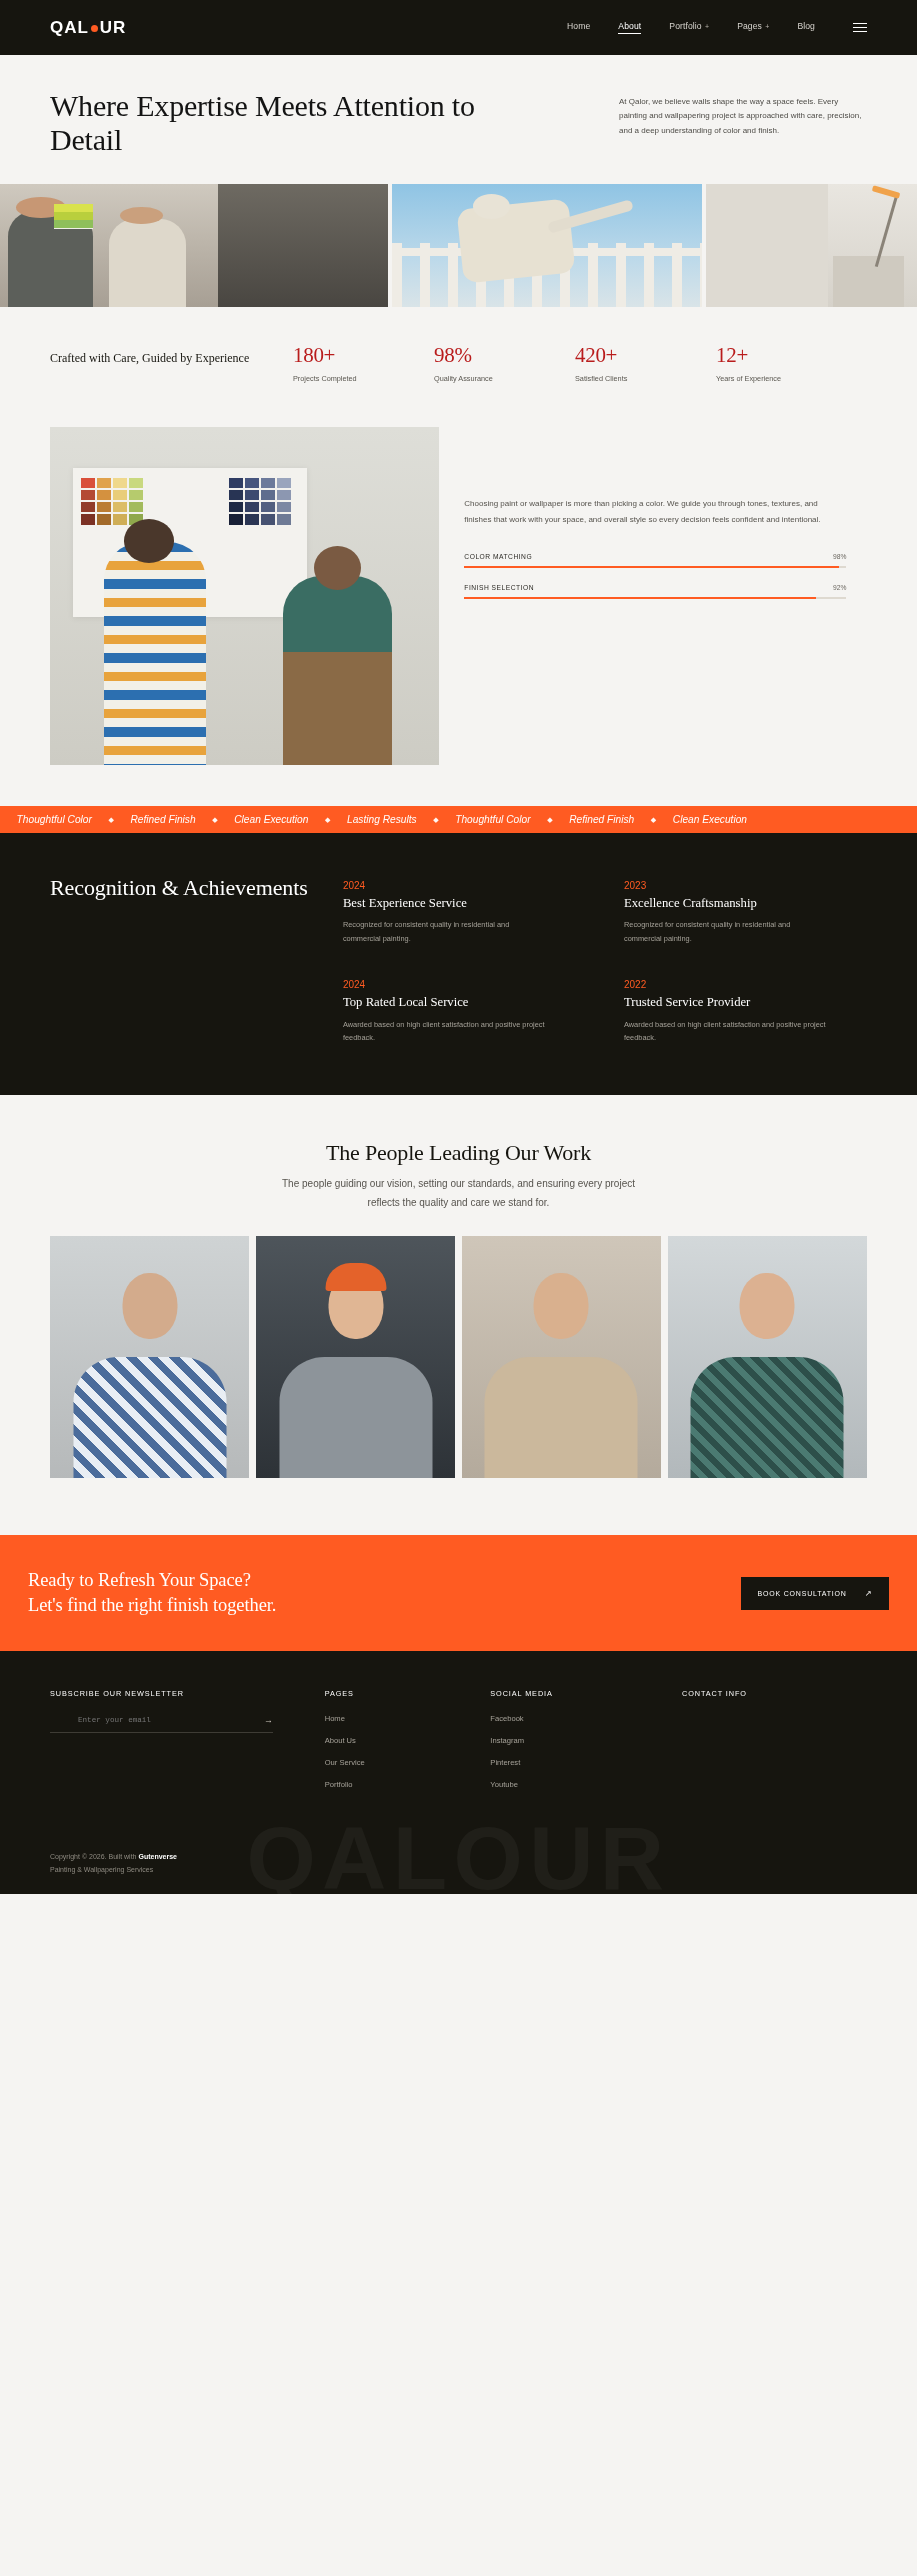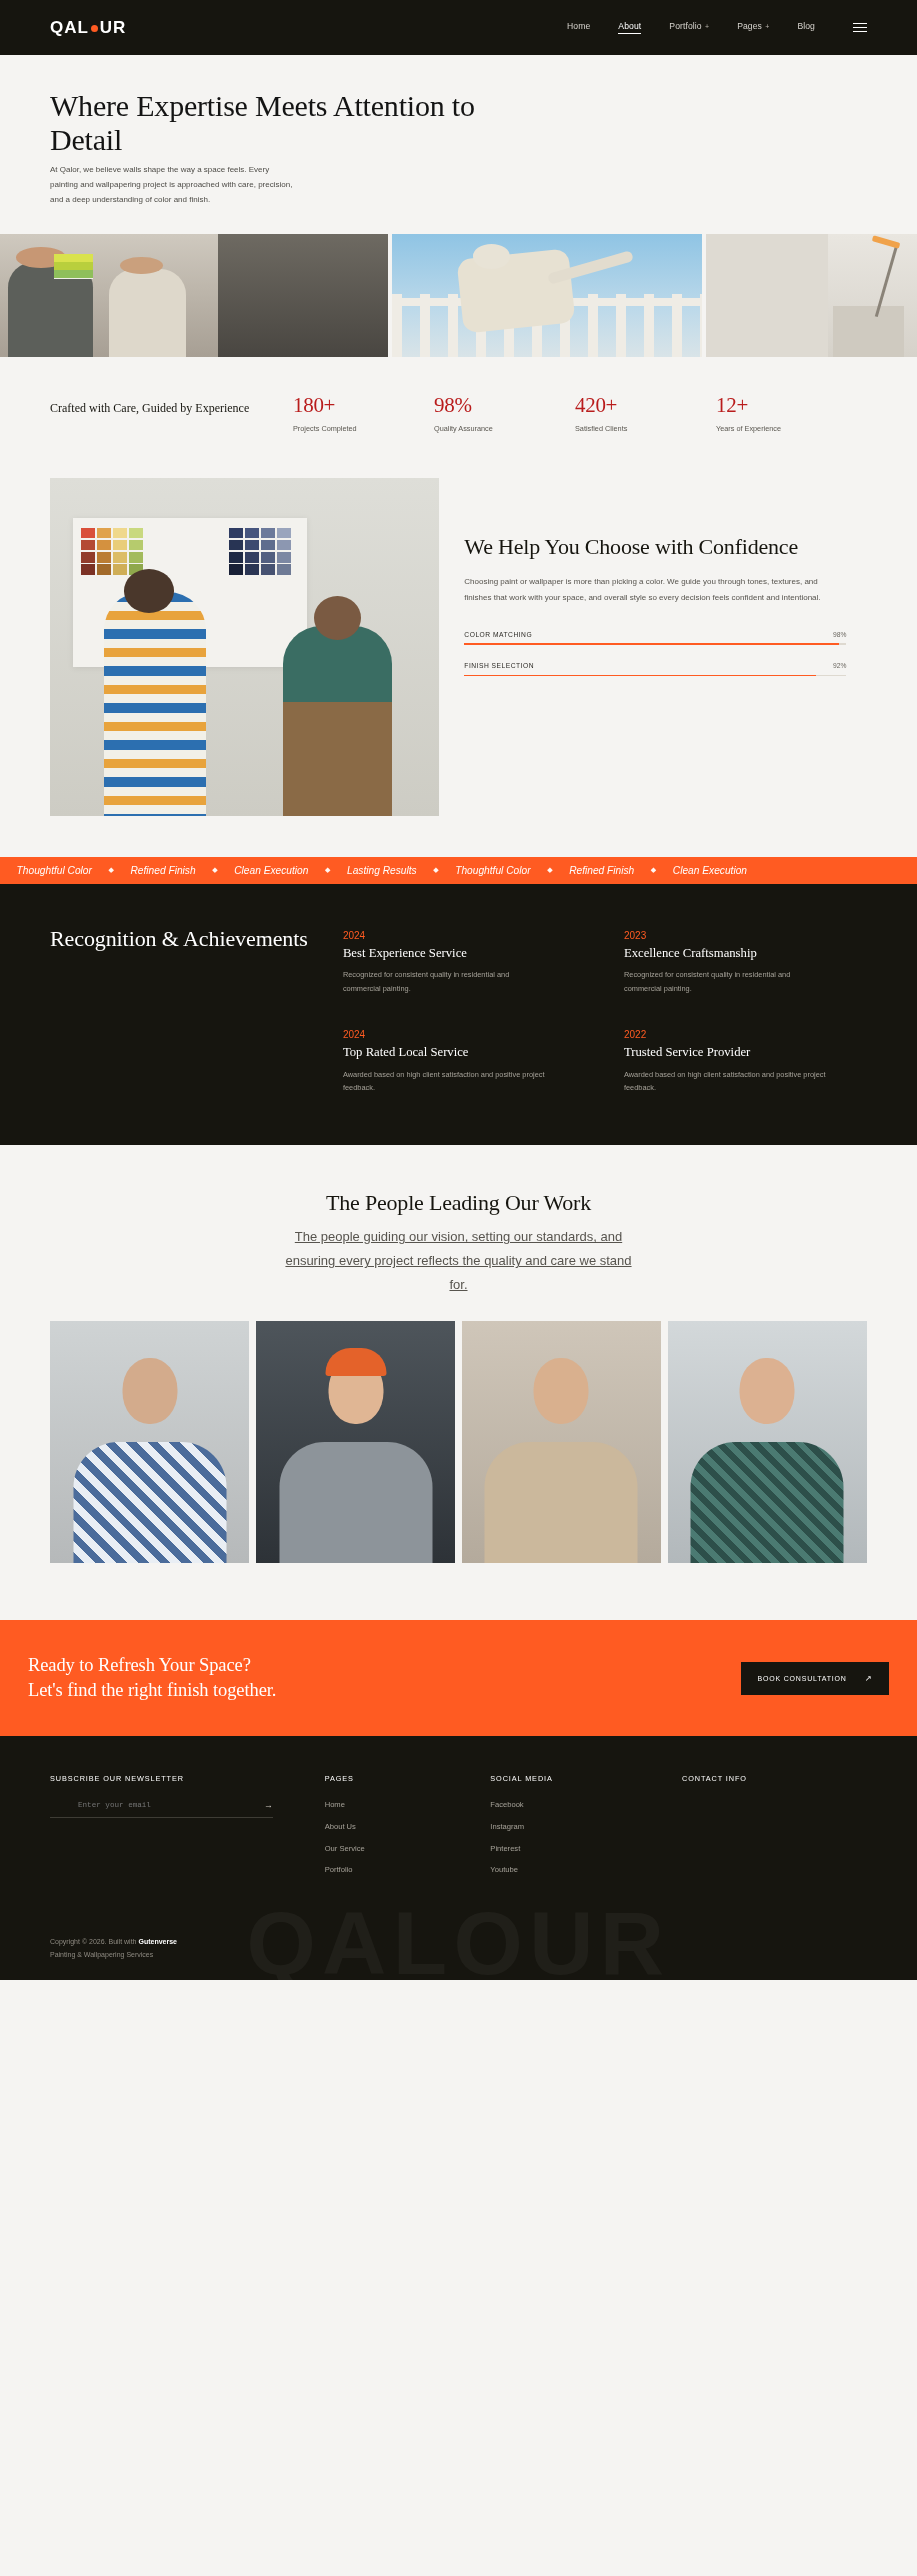--- a/index.html
+++ b/index.html
@@ -47,21 +47,21 @@
     letter-spacing: 0.1px;
     display: inline-flex; align-items: center; gap: 3.2px;
     padding-bottom: 2.5px;
   }
   .nav a.active { color: #ffffff; border-bottom: 0.6px solid #ffffff; }
   .plus { font-size: 7px; color: #b9b5ac; }
   .burger { display: flex; flex-direction: column; gap: 3.2px; cursor: pointer; }
   .burger span { display: block; width: 14px; height: 1px; background: #ffffff; }
 
   
-  .hero { background: #f5f4f2; padding: 34px 50px 27px; display: flex; align-items: flex-start; flex-direction: column; }
+  .hero { background: #f5f4f2; padding: 34px 50px 27px; display: flex; justify-content: space-between; align-items: flex-start; }
   .hero h1 {
     font-family: "Liberation Serif", serif;
     font-size: 30px;
     line-height: 1.14;
     font-weight: normal;
     letter-spacing: -0.2px;
     color: #141414;
     max-width: 446px;
   }
   .hero p {
@@ -176,21 +176,21 @@
     font-size: 22px; line-height: 1.3; width: 299px; letter-spacing: -0.1px;
   }
   .awards { display: grid; grid-template-columns: 1fr 1fr; gap: 34px 38px; width: 535px; padding-top: 5.1px; }
   .award .yr { color: #ff5b22; font-size: 10px; margin-bottom: 5.1px; }
   .award .ttl { font-family: "Liberation Serif", serif; color: #fff; font-size: 12.7px; font-weight: normal; margin-bottom: 7.6px; }
   .award .dsc { color: #a5a198; font-size: 7.4px; line-height: 1.8; max-width: 204px; }
 
   
   .team { background: #f5f4f2; padding: 45px 50px 57px; text-align: center; }
   .team h2 { font-family: "Liberation Serif", serif; font-weight: normal; font-size: 22px; color: #16150f; letter-spacing: -0.2px; }
-  .team p { font-size: 13px; line-height: 1.85; color: #57544e; margin: 9px auto 13px; width: 357px; text-decoration: underline; }
+  .team p { font-size: 10px; line-height: 1.85; color: #57544e; margin: 9px auto 13px; width: 357px; }
   .team-grid { display: flex; gap: 6.4px; margin-top: 24px; }
   .member { width: 210px; height: 242px; position: relative; overflow: hidden; }
   .m1 { background: linear-gradient(180deg,#cfd3d4 0%,#b6b9ba 100%); }
   .m2 { background: linear-gradient(180deg,#4e555b 0%,#2d3237 100%); }
   .m3 { background: linear-gradient(180deg,#cfc6b9 0%,#b4aa9c 100%); }
   .m4 { background: linear-gradient(180deg,#d3d8da 0%,#b2b8bb 100%); }
   .m-head { position:absolute; left: 50%; transform: translateX(-50%); top: 15%; width: 55px; height: 66px; border-radius: 48%; }
   .m-torso { position:absolute; left: 50%; transform: translateX(-50%); bottom: 0; width: 153px; height: 50%; border-radius: 45px 45px 0 0; }
   .m1 .m-head { background:#d3ab8c; } .m1 .m-torso { background: repeating-linear-gradient(45deg,#4b6c9b 0 7.6px,#e9eef4 7.6px 15.3px); }
   .m2 .m-head { background:#e0b694; } .m2 .m-torso { background:#8d949a; }
@@ -372,21 +372,20 @@
           <i style="background:#2a3553"></i>
           <i style="background:#465271"></i>
           <i style="background:#6e7a95"></i>
       </div>
       <div class="ci-p1"></div>
         <div class="ci-p1head"></div>
       <div class="ci-p2"></div>
         <div class="ci-p2head"></div>
     </div>
     <div class="conf-body">
-      <h2>We Help You Choose with Confidence</h2>
       <p>Choosing paint or wallpaper is more than picking a color. We guide you through tones, textures, and finishes that work with your space, and overall style so every decision feels confident and intentional.</p>
       <div class="bars">
         <div class="bar-row">
           <div class="bar-top">
             <span>COLOR MATCHING</span>
             <span class="pct">98%</span>
           </div>
           <div class="bar-track">
               <div class="bar-fill" id="fill0" style="width: 98%;"></div>
             </div>

